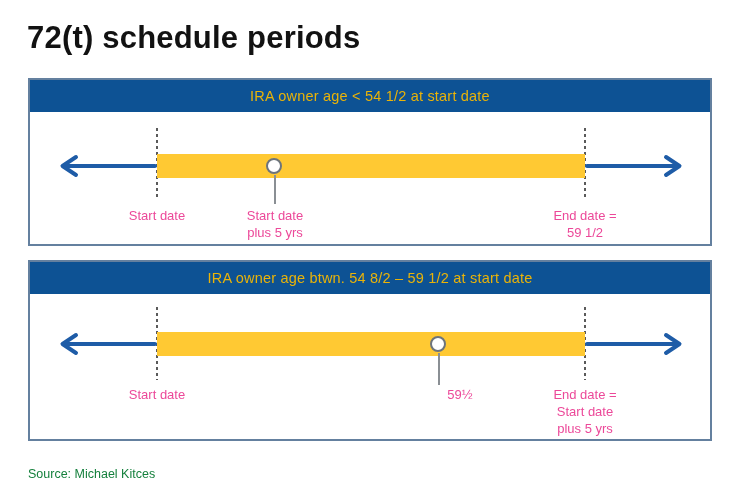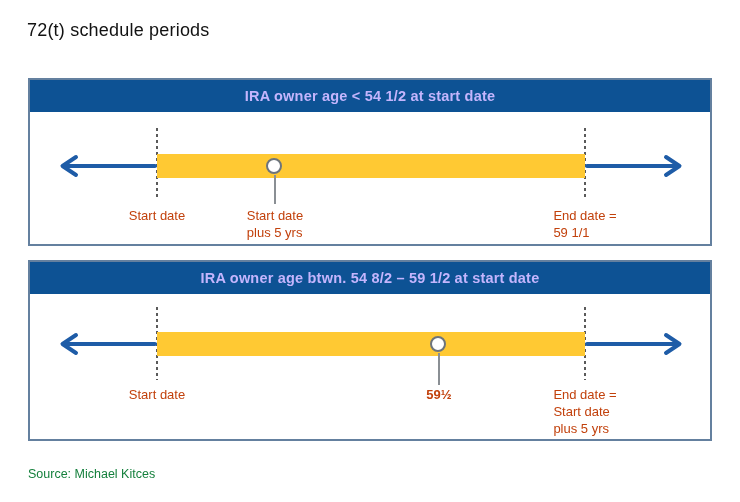--- a/index.html
+++ b/index.html
@@ -6,36 +6,36 @@
   body {
     width: 740px; height: 502px;
     font-family: "Liberation Sans", sans-serif;
     color: #222;
     overflow: hidden;
   }
   .page { position: relative; width: 740px; height: 502px; background: #fff; }
 
   .title {
     position: absolute; left: 27px; top: 20px;
-    font-size: 18px; font-weight: 400; color: #121212;
+    font-size: 31px; font-weight: 700; color: #121212;
     letter-spacing: 0.2px;
   }
 
   .panel {
     position: absolute; left: 28px; width: 684px;
     border: 2px solid #64809f; box-sizing: border-box;
     background: #ffffff;
   }
   .panel-1 { top: 78px;  height: 168px; }
   .panel-2 { top: 260px; height: 181px; }
 
   .panel-header {
-    height: 32px; background: #0d5294; color: #c4b5fd;
+    height: 32px; background: #0d5294; color: #eab308;
     display: flex; align-items: center; justify-content: center;
-    font-size: 14.5px; font-weight: 700; letter-spacing: 0.2px;
+    font-size: 14.5px; font-weight: 400; letter-spacing: 0.2px;
   }
 
   .panel-body { position: relative; width: 100%; height: calc(100% - 32px); }
 
   .dashed-line {
     position: absolute; width: 2px;
     background: repeating-linear-gradient(to bottom, #5a5a5a 0 3px, transparent 3px 6px);
   }
   .p1 .dashed-left  { left: 126px; top: 16px; height: 72px; }
   .p1 .dashed-right { left: 554px; top: 16px; height: 72px; }
@@ -62,29 +62,29 @@
   }
   .p1 .marker-circle { left: 236px; top: 46px; }
   .p2 .marker-circle { left: 400px; top: 42px; }
 
   .marker-stem { position: absolute; width: 2px; background: #8a8f94; }
   .p1 .marker-stem { left: 244px; top: 63px; height: 29px; }
   .p2 .marker-stem { left: 408px; top: 59px; height: 32px; }
 
   .tl-label {
     position: absolute; transform: translateX(-50%);
-    text-align: left; font-size: 13px; color: #c2410c; line-height: 1.32;
+    text-align: center; font-size: 13px; color: #ec4899; line-height: 1.32;
     white-space: nowrap;
   }
   .tl-label span { display: block; }
   .p1 .label-start  { left: 127px; top: 95px; }
   .p1 .label-marker { left: 245px; top: 95px; }
   .p1 .label-end    { left: 555px; top: 95px; }
   .p2 .label-start  { left: 127px; top: 92px; }
-  .p2 .label-marker { left: 409px; top: 92px; font-weight: bold; }
+  .p2 .label-marker { left: 430px; top: 92px; }
   .p2 .label-end    { left: 555px; top: 92px; }
 
   .source {
     position: absolute; left: 28px; top: 467px;
     font-size: 12.5px; color: #15803d;
   }
 </style>
 </head>
 <body>
 
@@ -109,21 +109,21 @@
       <div class="marker-stem"></div>
       <div class="marker-circle"></div>
 
       <div class="tl-label label-start">Start date</div>
       <div class="tl-label label-marker">
         <span>Start date</span>
         <span>plus 5 yrs</span>
       </div>
       <div class="tl-label label-end">
         <span>End date =</span>
-        <span>59 1/1</span>
+        <span>59 1/2</span>
       </div>
     </div>
   </div>
 
   <div class="panel panel-2">
     <div class="panel-header">IRA owner age btwn. 54 8/2 – 59 1/2 at start date</div>
     <div class="panel-body p2">
       <div class="dashed-line dashed-left"></div>
       <div class="dashed-line dashed-right"></div>
       <div class="period-bar"></div>

